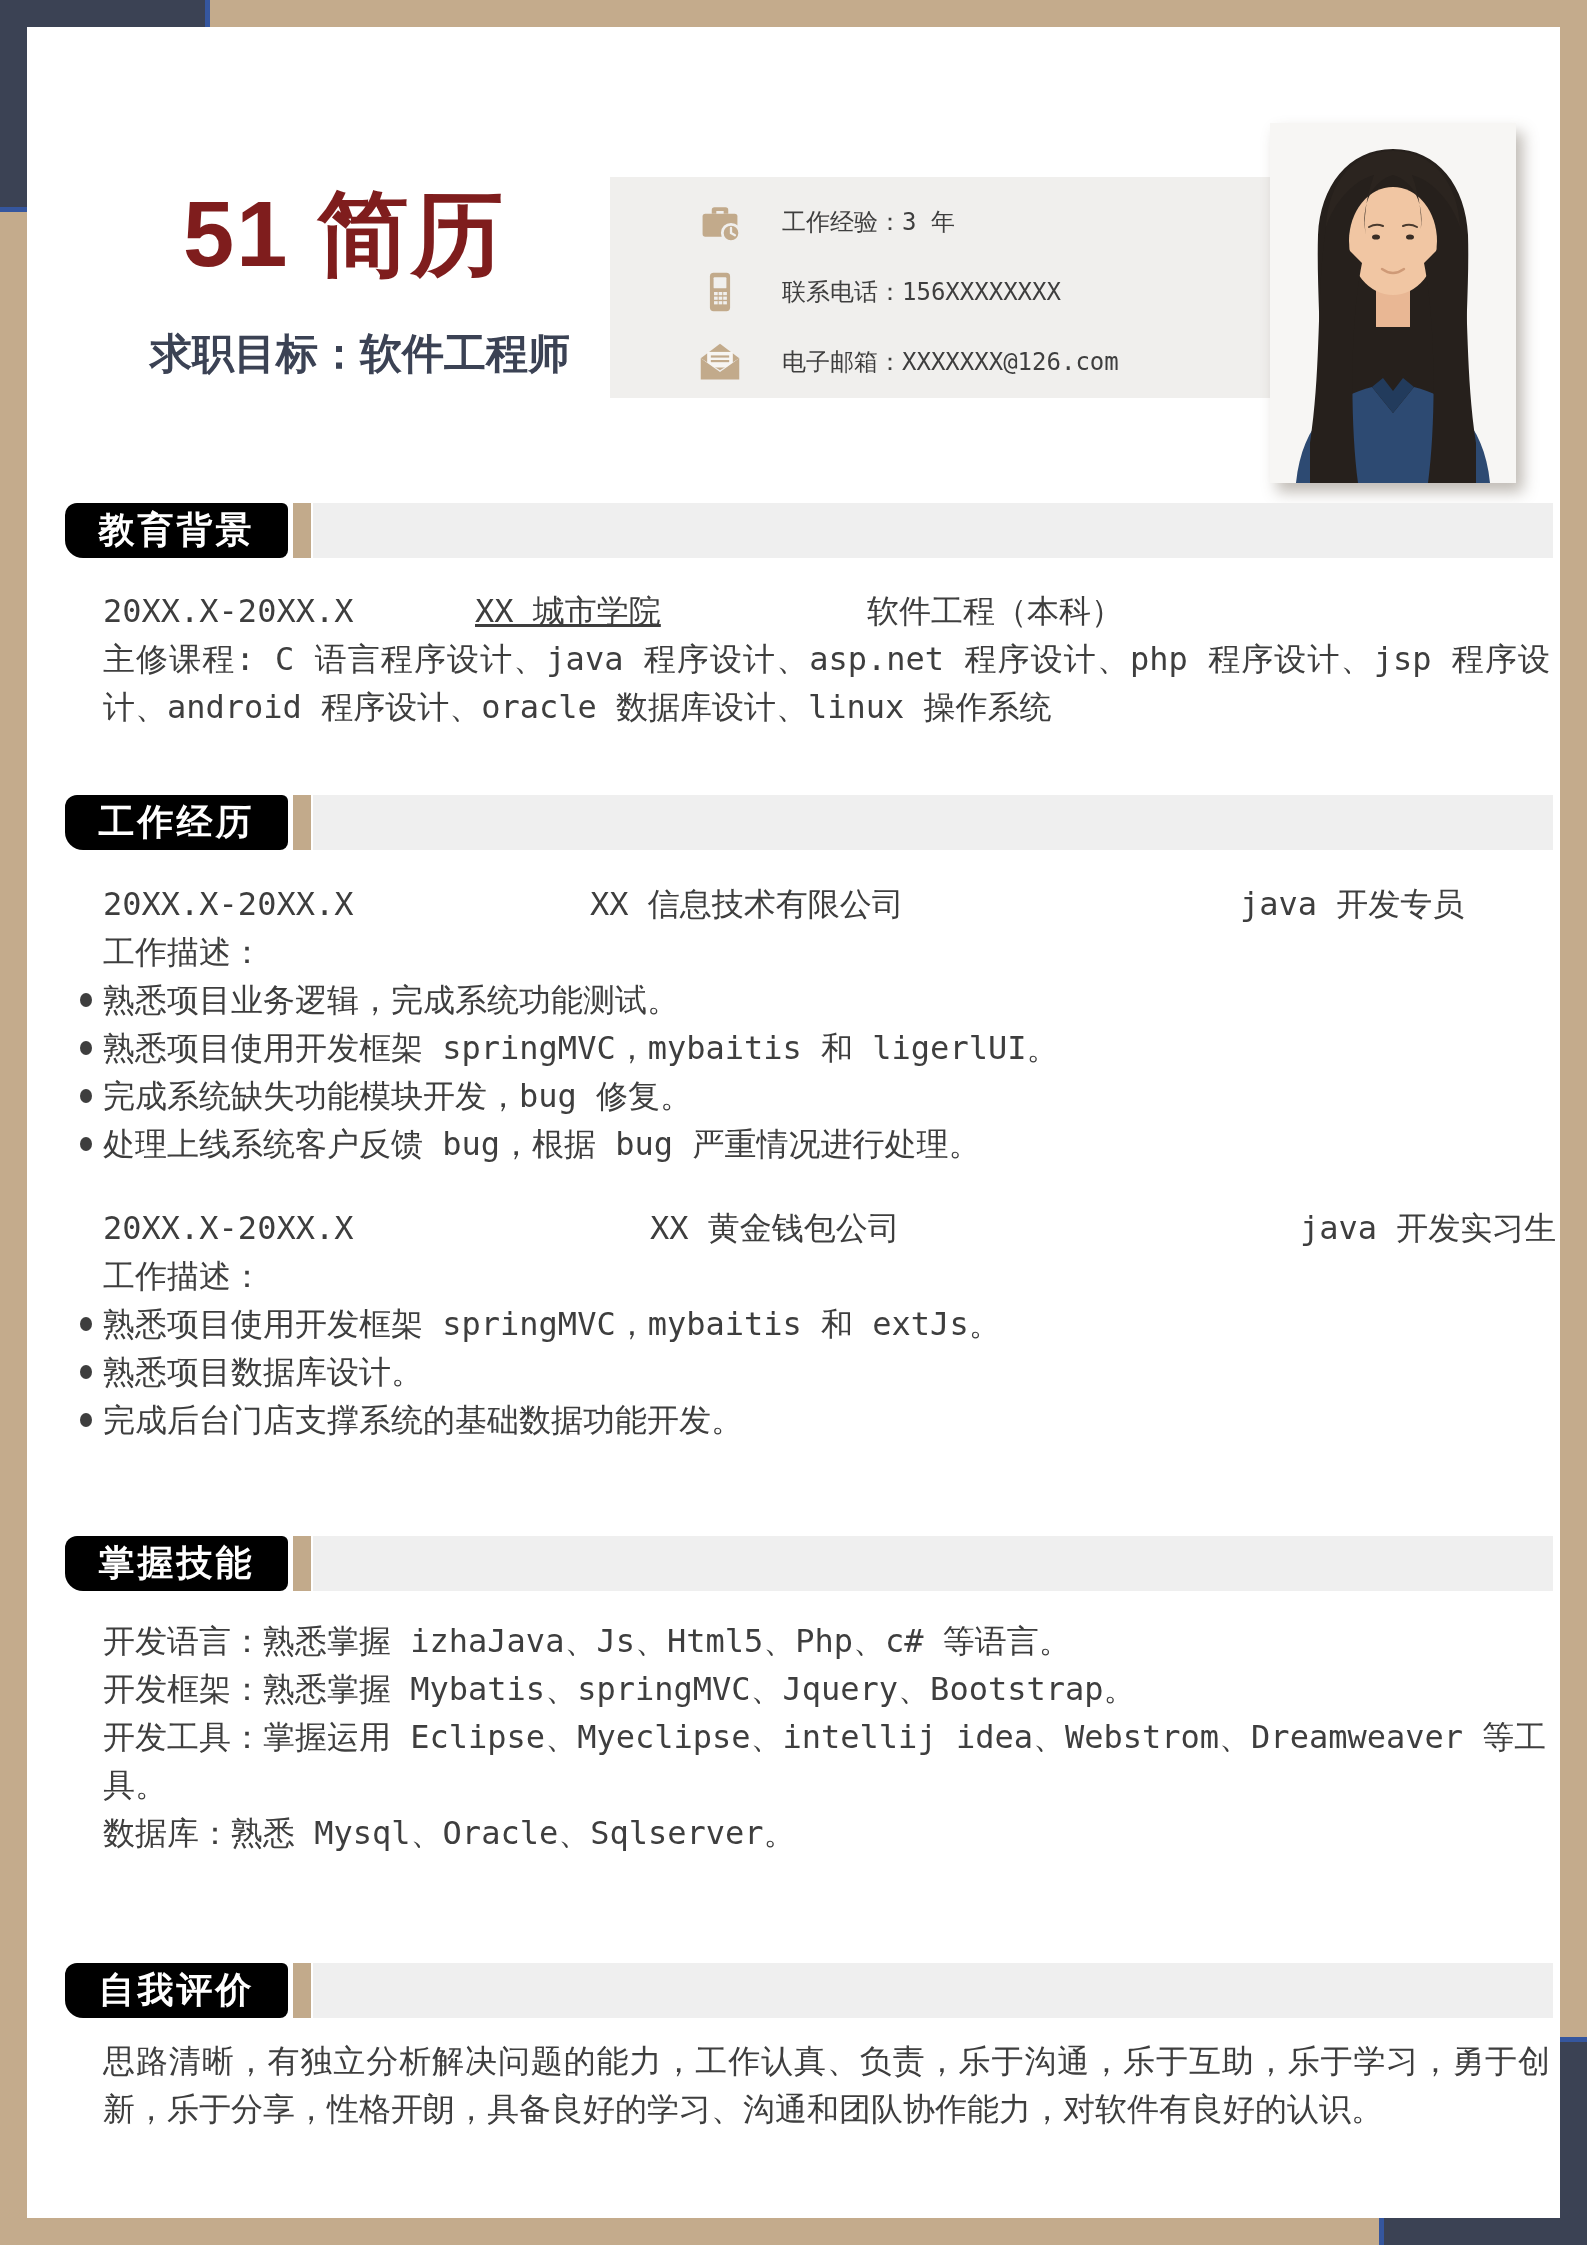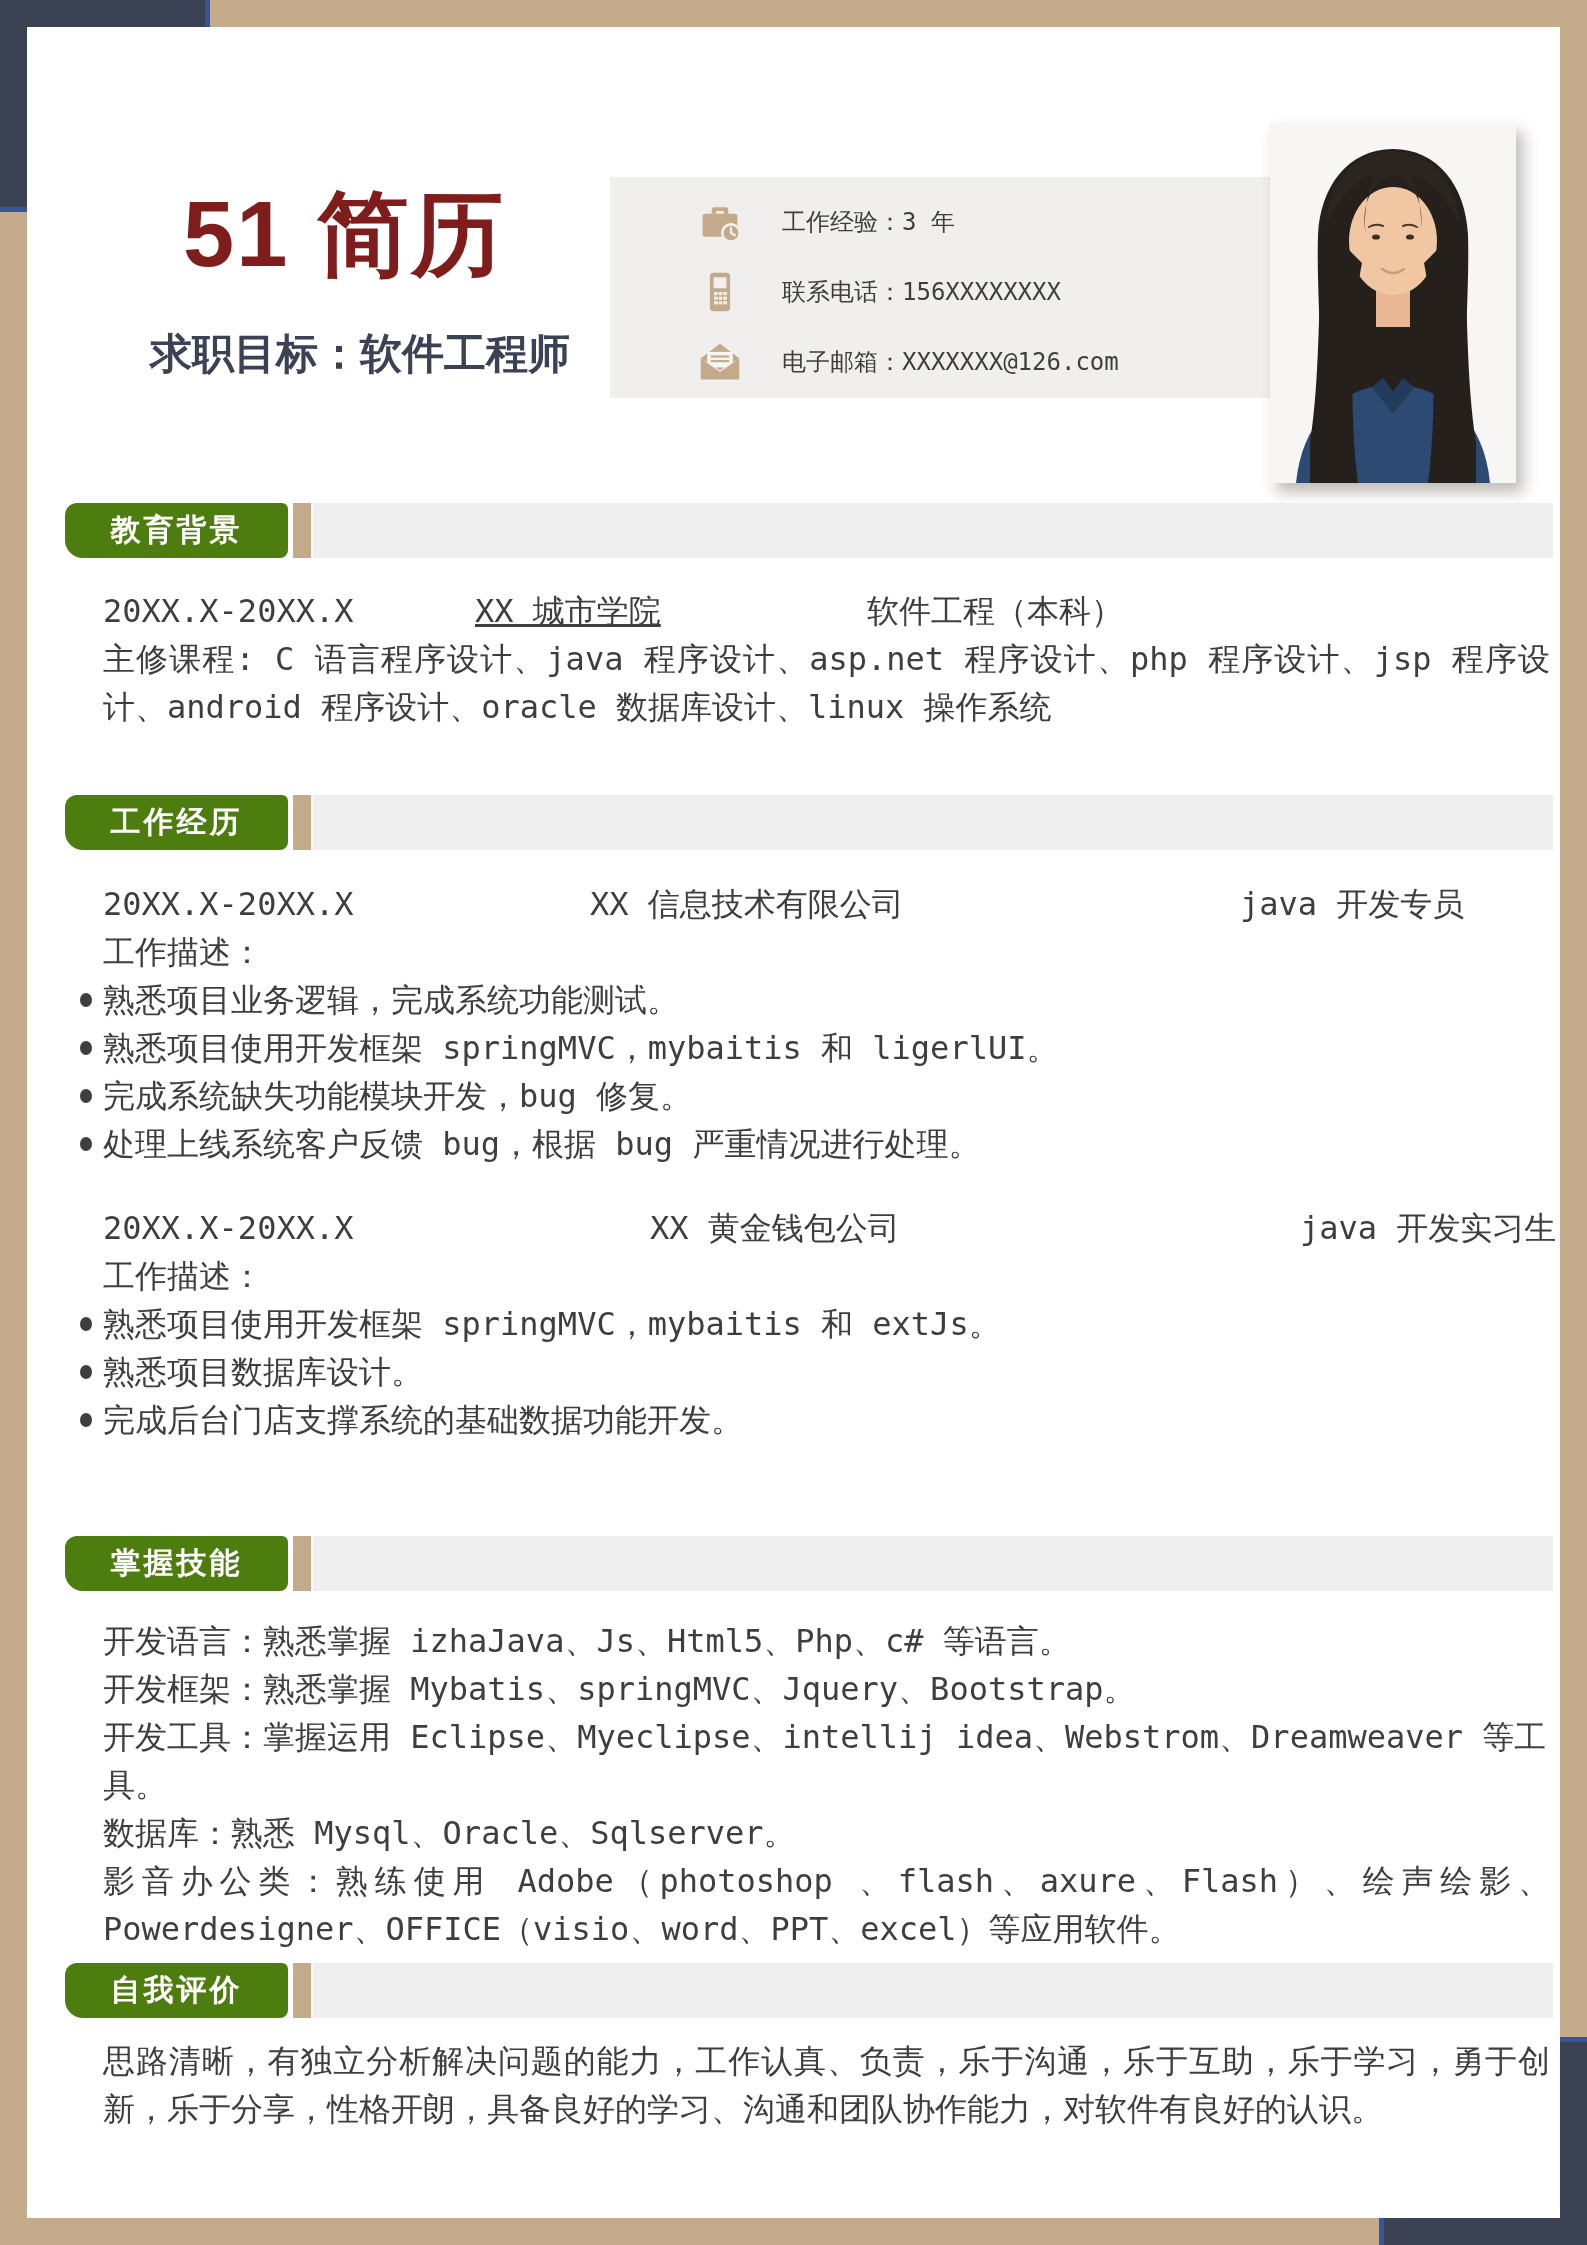--- a/index.html
+++ b/index.html
@@ -35,23 +35,23 @@
   .contact-row{display:flex;align-items:center;height:46px;margin-bottom:24px;gap:8px;}
   .contact-icon{width:44px;height:44px;flex:0 0 44px;}
   .contact-text{margin-left:32px;font-size:24px;color:#3e3e3e;white-space:nowrap;}
 
   .photo{position:absolute;left:1270px;top:123px;width:246px;height:360px;
     background:#f7f6f4;box-shadow:7px 9px 14px rgba(90,75,60,.38);}
   .photo svg{display:block;}
 
   
   .section-head{position:absolute;left:65px;width:1488px;height:55px;}
-  .badge{position:absolute;left:0;top:0;width:223px;height:55px;background:#4d7c0f;
+  .badge{position:absolute;left:0;top:0;width:223px;height:55px;background:#000000;
     border-radius:12px 6px 8px 18px;color:#ffffff;
-    font-family:"Liberation Sans","DejaVu Sans",sans-serif;font-weight:bold;font-size:30px;
+    font-family:"Liberation Sans","DejaVu Sans",sans-serif;font-weight:bold;font-size:36px;
     letter-spacing:3px;display:flex;align-items:center;justify-content:center;}
   .tanbar{position:absolute;left:228px;top:0;width:18px;height:55px;background:#c2aa8b;}
   .graybar{position:absolute;left:248px;top:0;right:0;height:55px;background:#efefef;}
 
   
   .content{position:absolute;left:103px;width:1447px;font-size:32px;line-height:48px;color:#3e3e3e;}
   .row3{position:relative;height:48px;white-space:nowrap;}
   .row3 .c2,.row3 .c3{position:absolute;top:0;}
   .edu-row .c2{left:372px;text-decoration:underline;} .edu-row .c3{left:764px;}
   .job1-row .c2{left:487px;} .job1-row .c3{left:1137px;}
@@ -193,21 +193,20 @@
 <div class="section-head" style="top:1536px;">
   <div class="badge">掌握技能</div>
   <div class="tanbar"></div>
   <div class="graybar"></div>
 </div>
 <div class="content" style="top:1617px;">
   <div>开发语言：熟悉掌握 izhaJava、Js、Html5、Php、c# 等语言。</div>
   <div>开发框架：熟悉掌握 Mybatis、springMVC、Jquery、Bootstrap。</div>
   <div>开发工具：掌握运用 Eclipse、Myeclipse、intellij idea、Webstrom、Dreamweaver 等工具。</div>
   <div>数据库：熟悉 Mysql、Oracle、Sqlserver。</div>
-  <div class="justify">影音办公类：熟练使用 Adobe（photoshop 、flash、axure、Flash）、绘声绘影、Powerdesigner、OFFICE（visio、word、PPT、excel）等应用软件。</div>
 </div>
 
 <div class="section-head" style="top:1963px;">
   <div class="badge">自我评价</div>
   <div class="tanbar"></div>
   <div class="graybar"></div>
 </div>
 <div class="content" style="top:2037px;">
   <div class="justify">思路清晰，有独立分析解决问题的能力，工作认真、负责，乐于沟通，乐于互助，乐于学习，勇于创新，乐于分享，性格开朗，具备良好的学习、沟通和团队协作能力，对软件有良好的认识。</div>
 </div>

